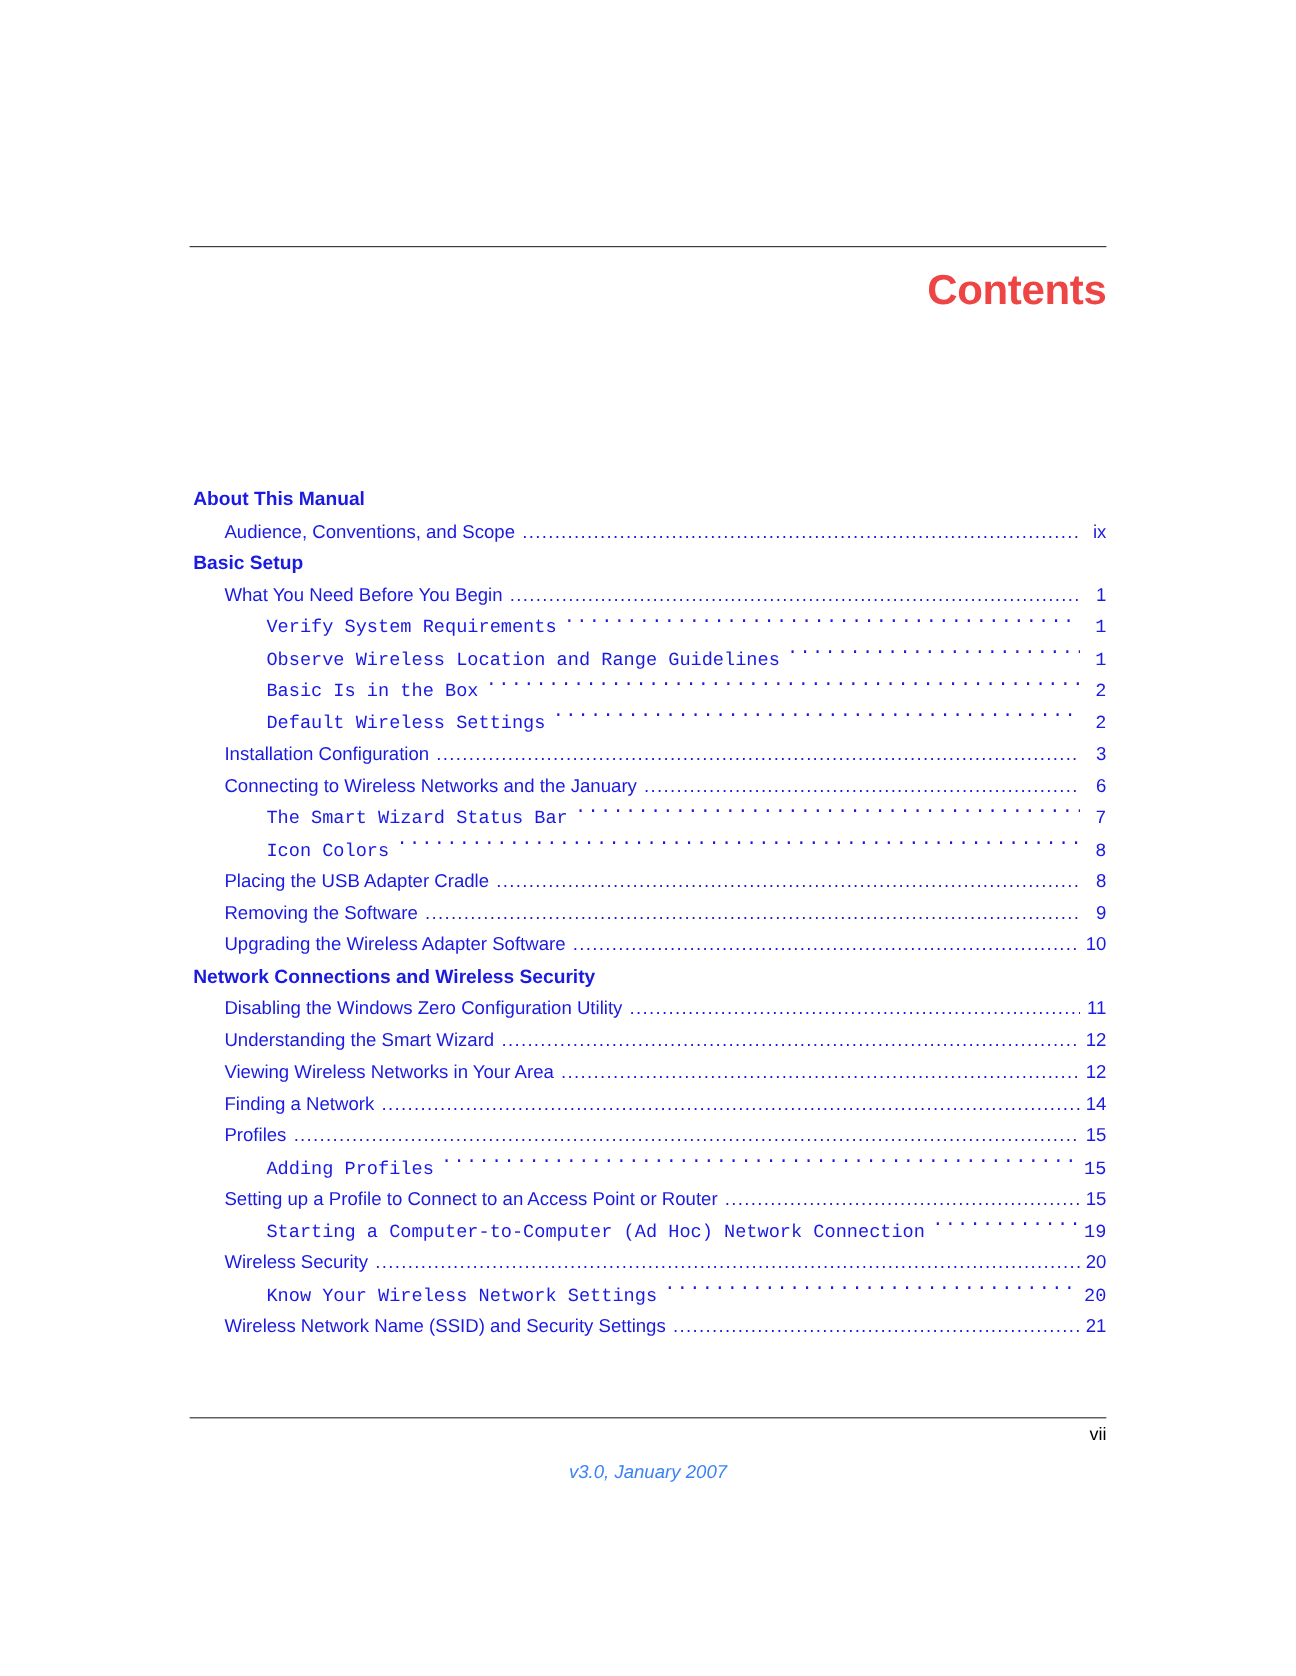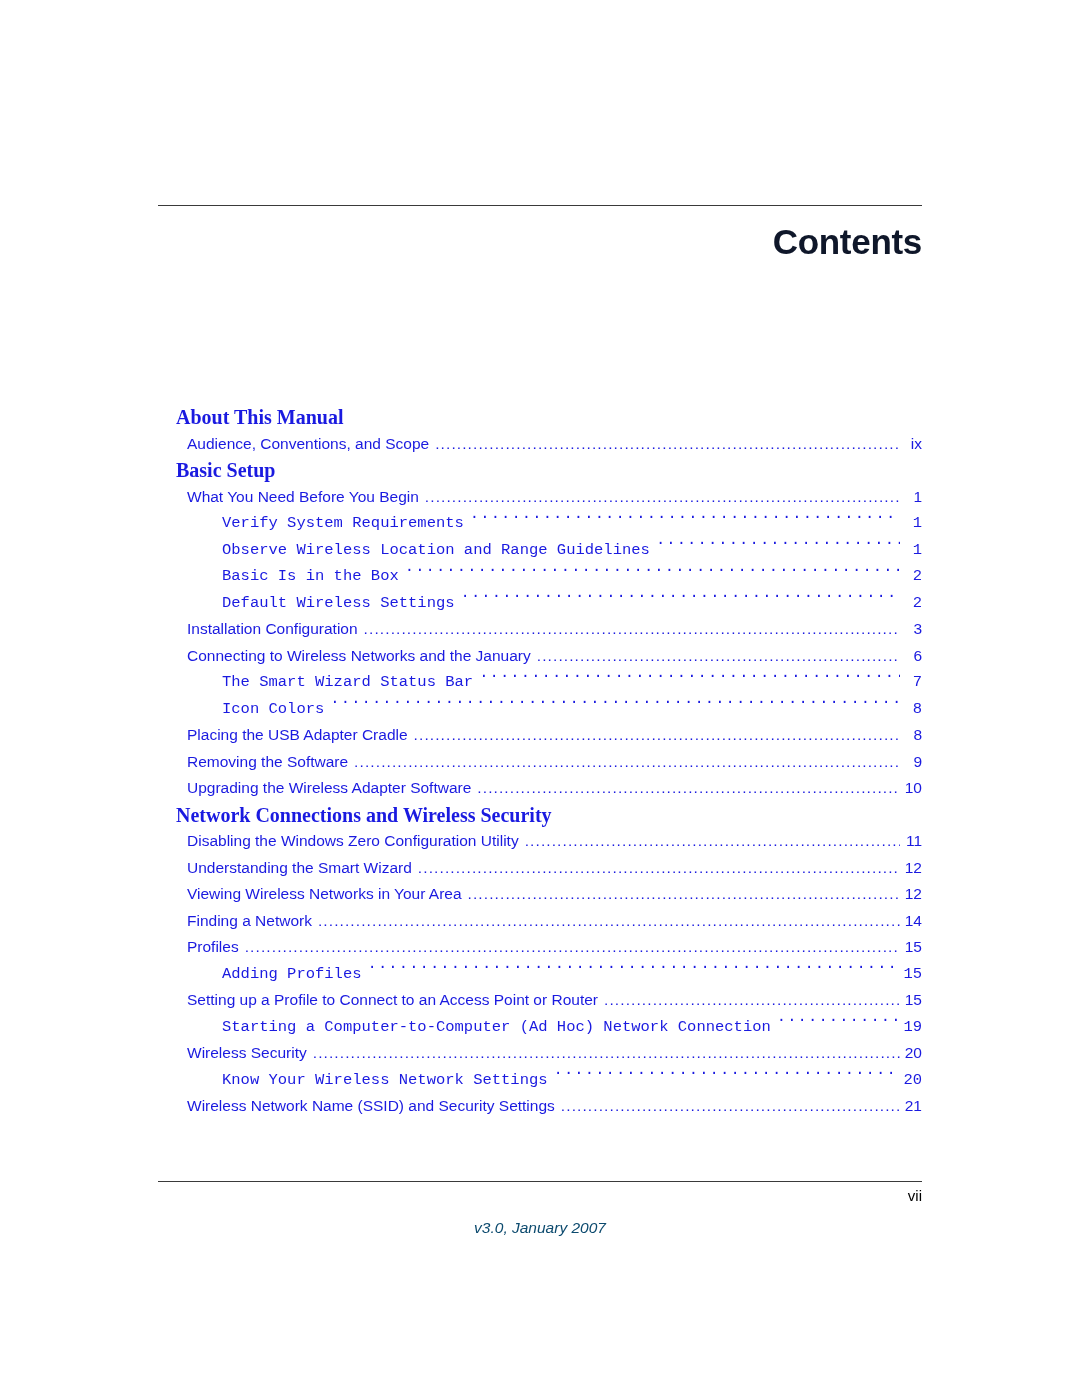--- a/index.html
+++ b/index.html
@@ -34,41 +34,40 @@
   }
 
   .page-title {
     position: absolute;
     left: 158px;
     top: 224px;
     width: 764px;
     text-align: right;
     font-size: 35px;
     font-weight: bold;
-    color: #0f172a;
+    color: #ef4444;
     letter-spacing: -0.3px;
     line-height: 1.05;
   }
 
   
   .toc {
     position: absolute;
     left: 158px;
     top: 404px;
     width: 764px;
   }
 
   .toc-chapter {
-    font-size: 20px;
+    font-size: 16px;
     font-weight: bold;
     color: #1a1ae0;
     line-height: 26.5px;
-    margin-left: 18px;
+    margin-left: 3px;
     white-space: nowrap;
-    font-family: Liberation Serif, serif;
   }
 
   .toc-entry {
     display: flex;
     align-items: baseline;
     font-size: 15.5px;
     color: #1a1ae0;
     line-height: 26.5px;
     white-space: nowrap;
   }
@@ -128,21 +127,21 @@
   }
 
   .version-line {
     position: absolute;
     left: 0;
     top: 1219px;
     width: 1080px;
     text-align: center;
     font-size: 15.5px;
     font-style: italic;
-    color: #0c4a6e;
+    color: #3b82f6;
   }
 </style>
 </head>
 <body>
 
 <div class="page">
 
   <div class="header-rule"></div>
 
   <div class="page-title">Contents</div>

